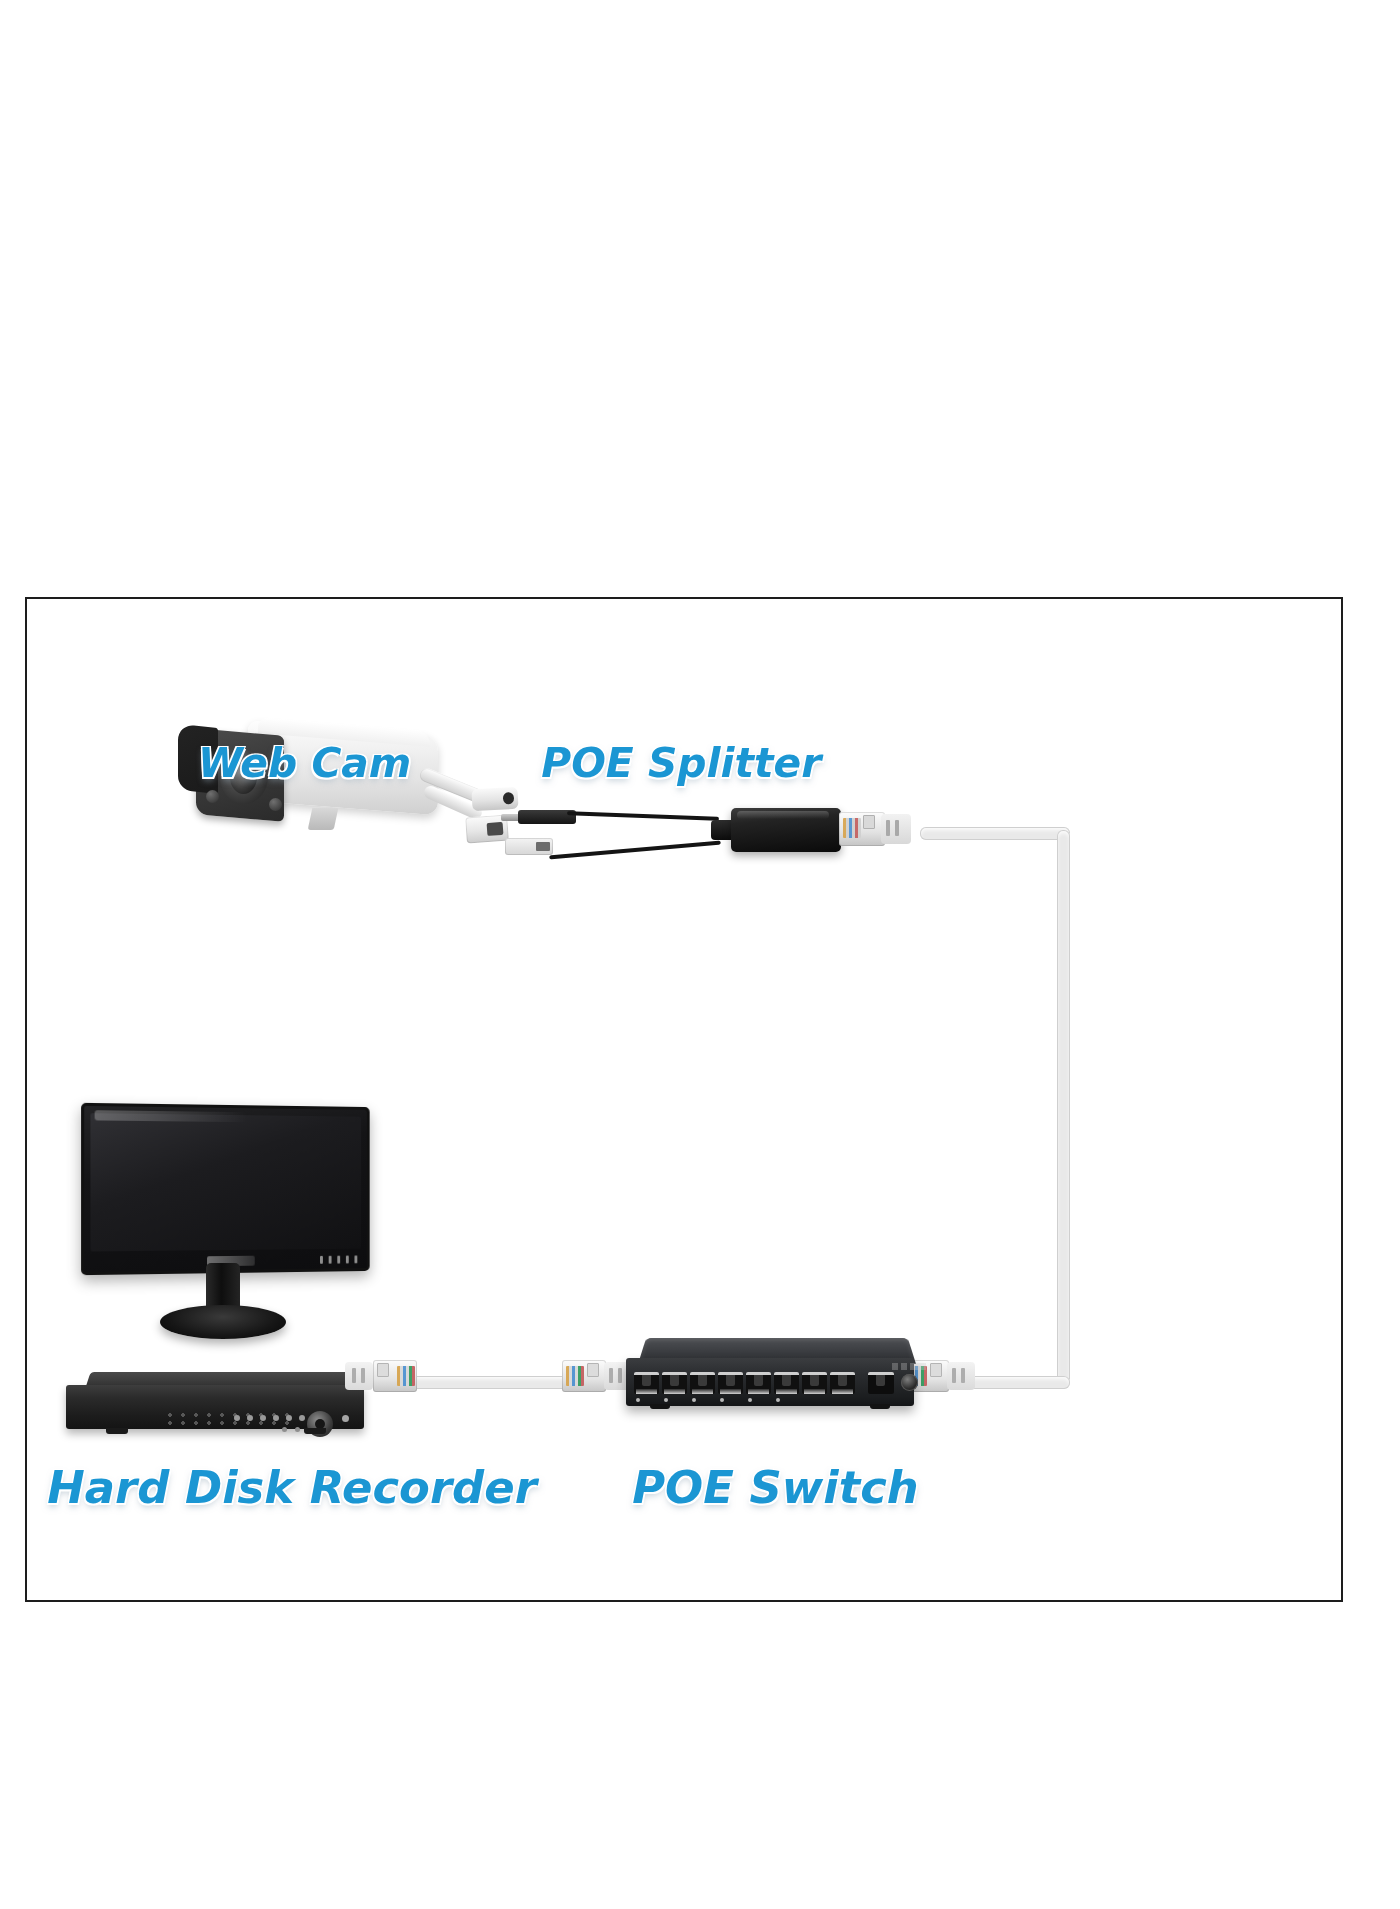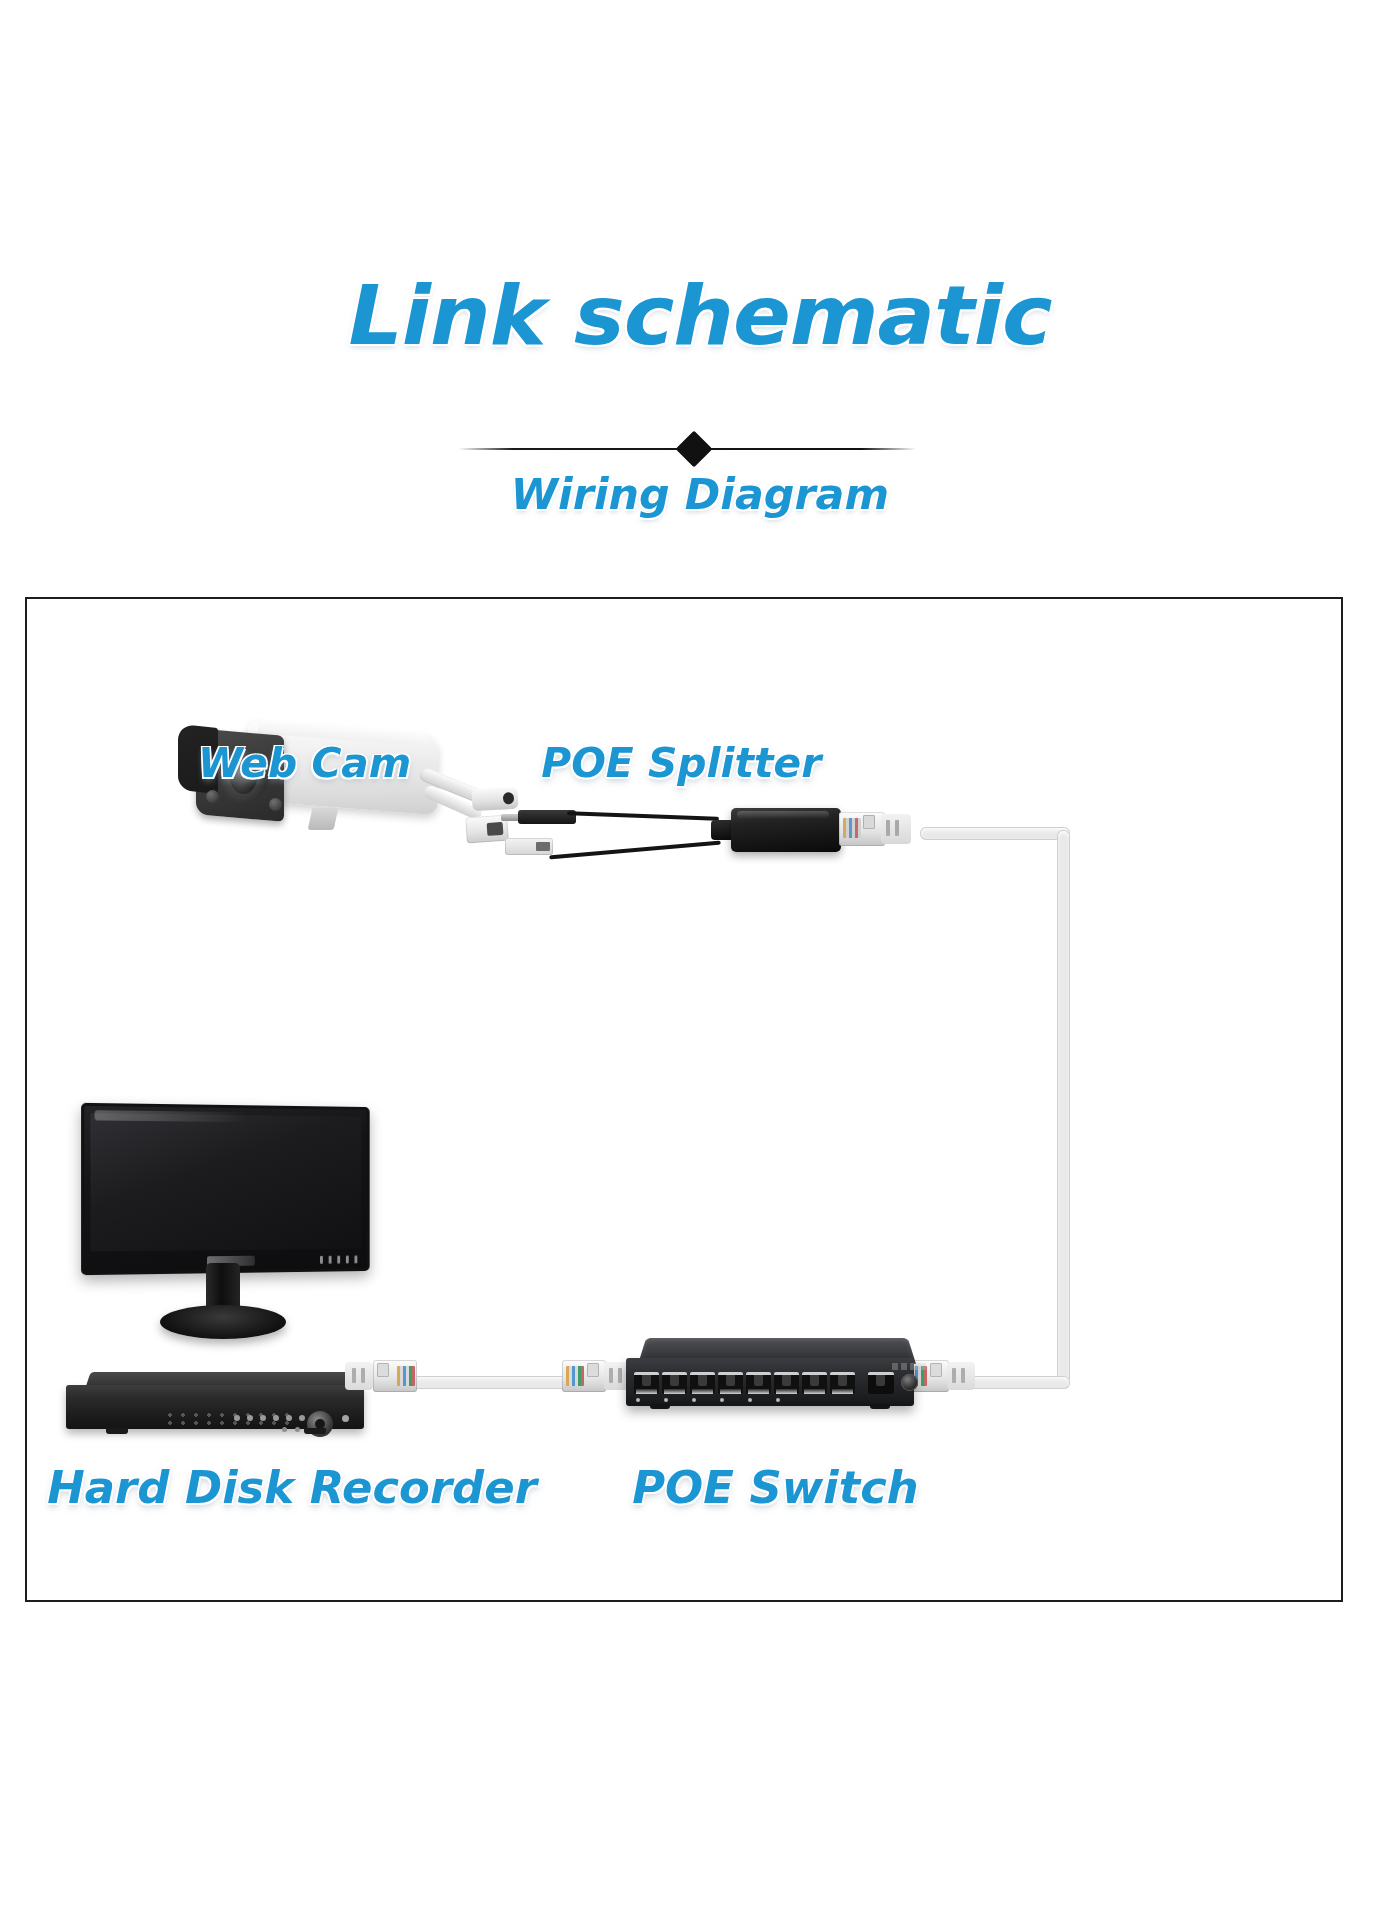--- a/index.html
+++ b/index.html
@@ -376,30 +376,20 @@
   .sw-leds span{width:4px;height:4px;border-radius:50%;background:#b9b9b9;display:block;}
   .sw-feet{position:absolute;left:30px;top:74px;width:240px;height:5px;}
   .sw-feet span{position:absolute;width:20px;height:5px;background:#131313;border-radius:0 0 3px 3px;display:block;}
   .sw-feet span.l{left:0;} .sw-feet span.r{right:0;}
 </style>
 </head>
 <body>
 
 <div class="page">
 
-  <div class="header">
-    <div class="title">Link schematic</div>
-
-    <div class="divider">
-      <div class="line"></div>
-      <div class="diamond"></div>
-    </div>
-
-    <div class="subtitle">Wiring Diagram</div>
-  </div>
 
   <div class="frame"></div>
 
   <div class="cable cable-top-h"></div>
   <div class="cable cable-right-v"></div>
   <div class="cable cable-bot-h"></div>
   <div class="cable cable-mid-h"></div>
 
   <div class="camera">
     <div class="cam-body"></div>

